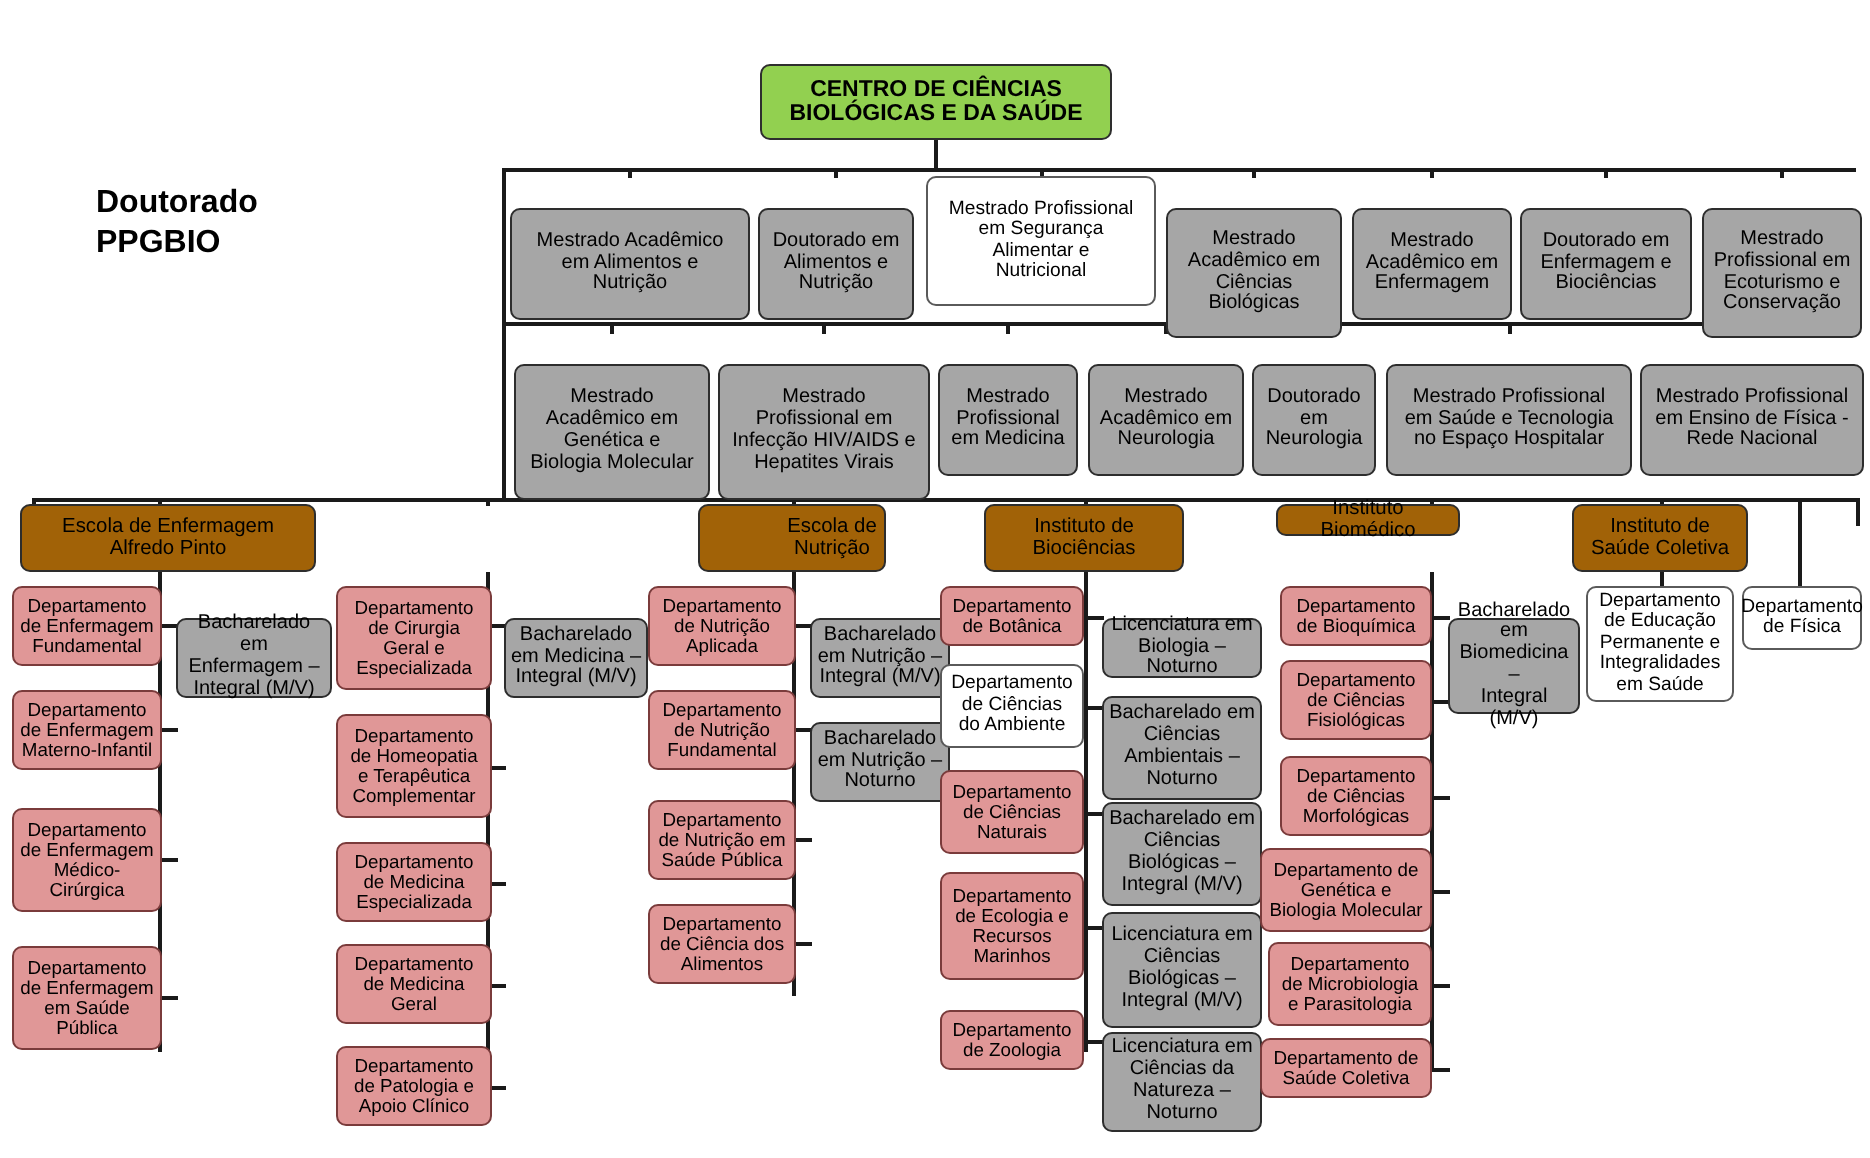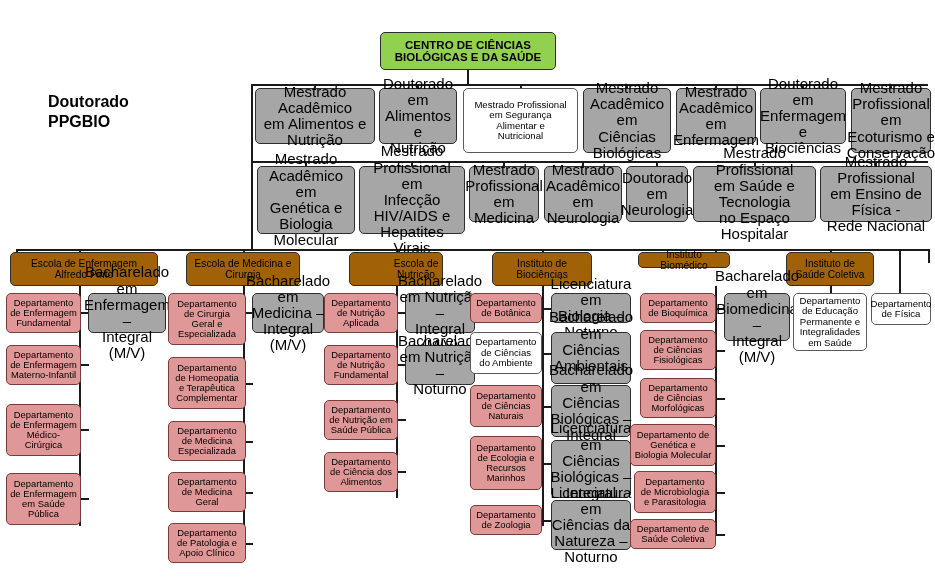--- a/index.html
+++ b/index.html
@@ -21,21 +21,21 @@
     display:flex;
     align-items:center;
     justify-content:center;
     text-align:center;
     line-height:1.08;
     padding:1px 2px;
     z-index:3;
     white-space:pre-line;
   }
   .green{background:#92D050;border-color:#2e2e2e;font-weight:bold;font-size:11.5px;}
-  .gray{background:#A6A6A6;border-color:#2d2d2d;font-size:15px;}
+  .gray{background:#A6A6A6;border-color:#2d2d2d;font-size:10px;margin-top:16px;}
   .white{background:#ffffff;border-color:#5a5a5a;font-size:9.6px;}
   .orange{background:#a16207;border-color:#2d2d2d;font-size:10.2px;}
   .pink{background:#E09797;border-color:#7a3b3b;font-size:9.4px;}
 
   .line{position:absolute;background:#1a1a1a;z-index:1;}
   .h{height:1.6px;}
   .v{width:1.6px;}
 
   .title{
     position:absolute;left:0;top:4px;width:935px;text-align:center;
@@ -146,22 +146,20 @@
   <div class="line v" style="left:754px;top:161px;height:6px;"></div>
 
   <div class="node gray" style="left:820px;top:166px;width:112px;height:56px;">Mestrado Profissional
 em Ensino de Física -
 Rede Nacional</div>
   <div class="line v" style="left:875px;top:161px;height:6px;"></div>
 
   <div class="node orange" style="left:10px;top:252px;width:148px;height:34px;">Escola de Enfermagem
 Alfredo Pinto</div>
   <div class="line v" style="left:79px;top:249px;height:4px;"></div>
-  <div class="node orange" style="left:186px;top:252px;width:114px;height:34px;">Escola de Medicina e
-Cirurgia</div>
   <div class="line v" style="left:243px;top:249px;height:4px;"></div>
   <div class="node orange" style="left:349px;top:252px;width:94px;height:34px;padding-left:42px;">Escola de
 Nutrição</div>
   <div class="line v" style="left:396px;top:249px;height:4px;"></div>
   <div class="node orange" style="left:492px;top:252px;width:100px;height:34px;">Instituto de
 Biociências</div>
   <div class="line v" style="left:542px;top:249px;height:4px;"></div>
   <div class="node orange" style="left:638px;top:252px;width:92px;height:16px;">Instituto
 Biomédico</div>
   <div class="line v" style="left:715px;top:249px;height:4px;"></div>

